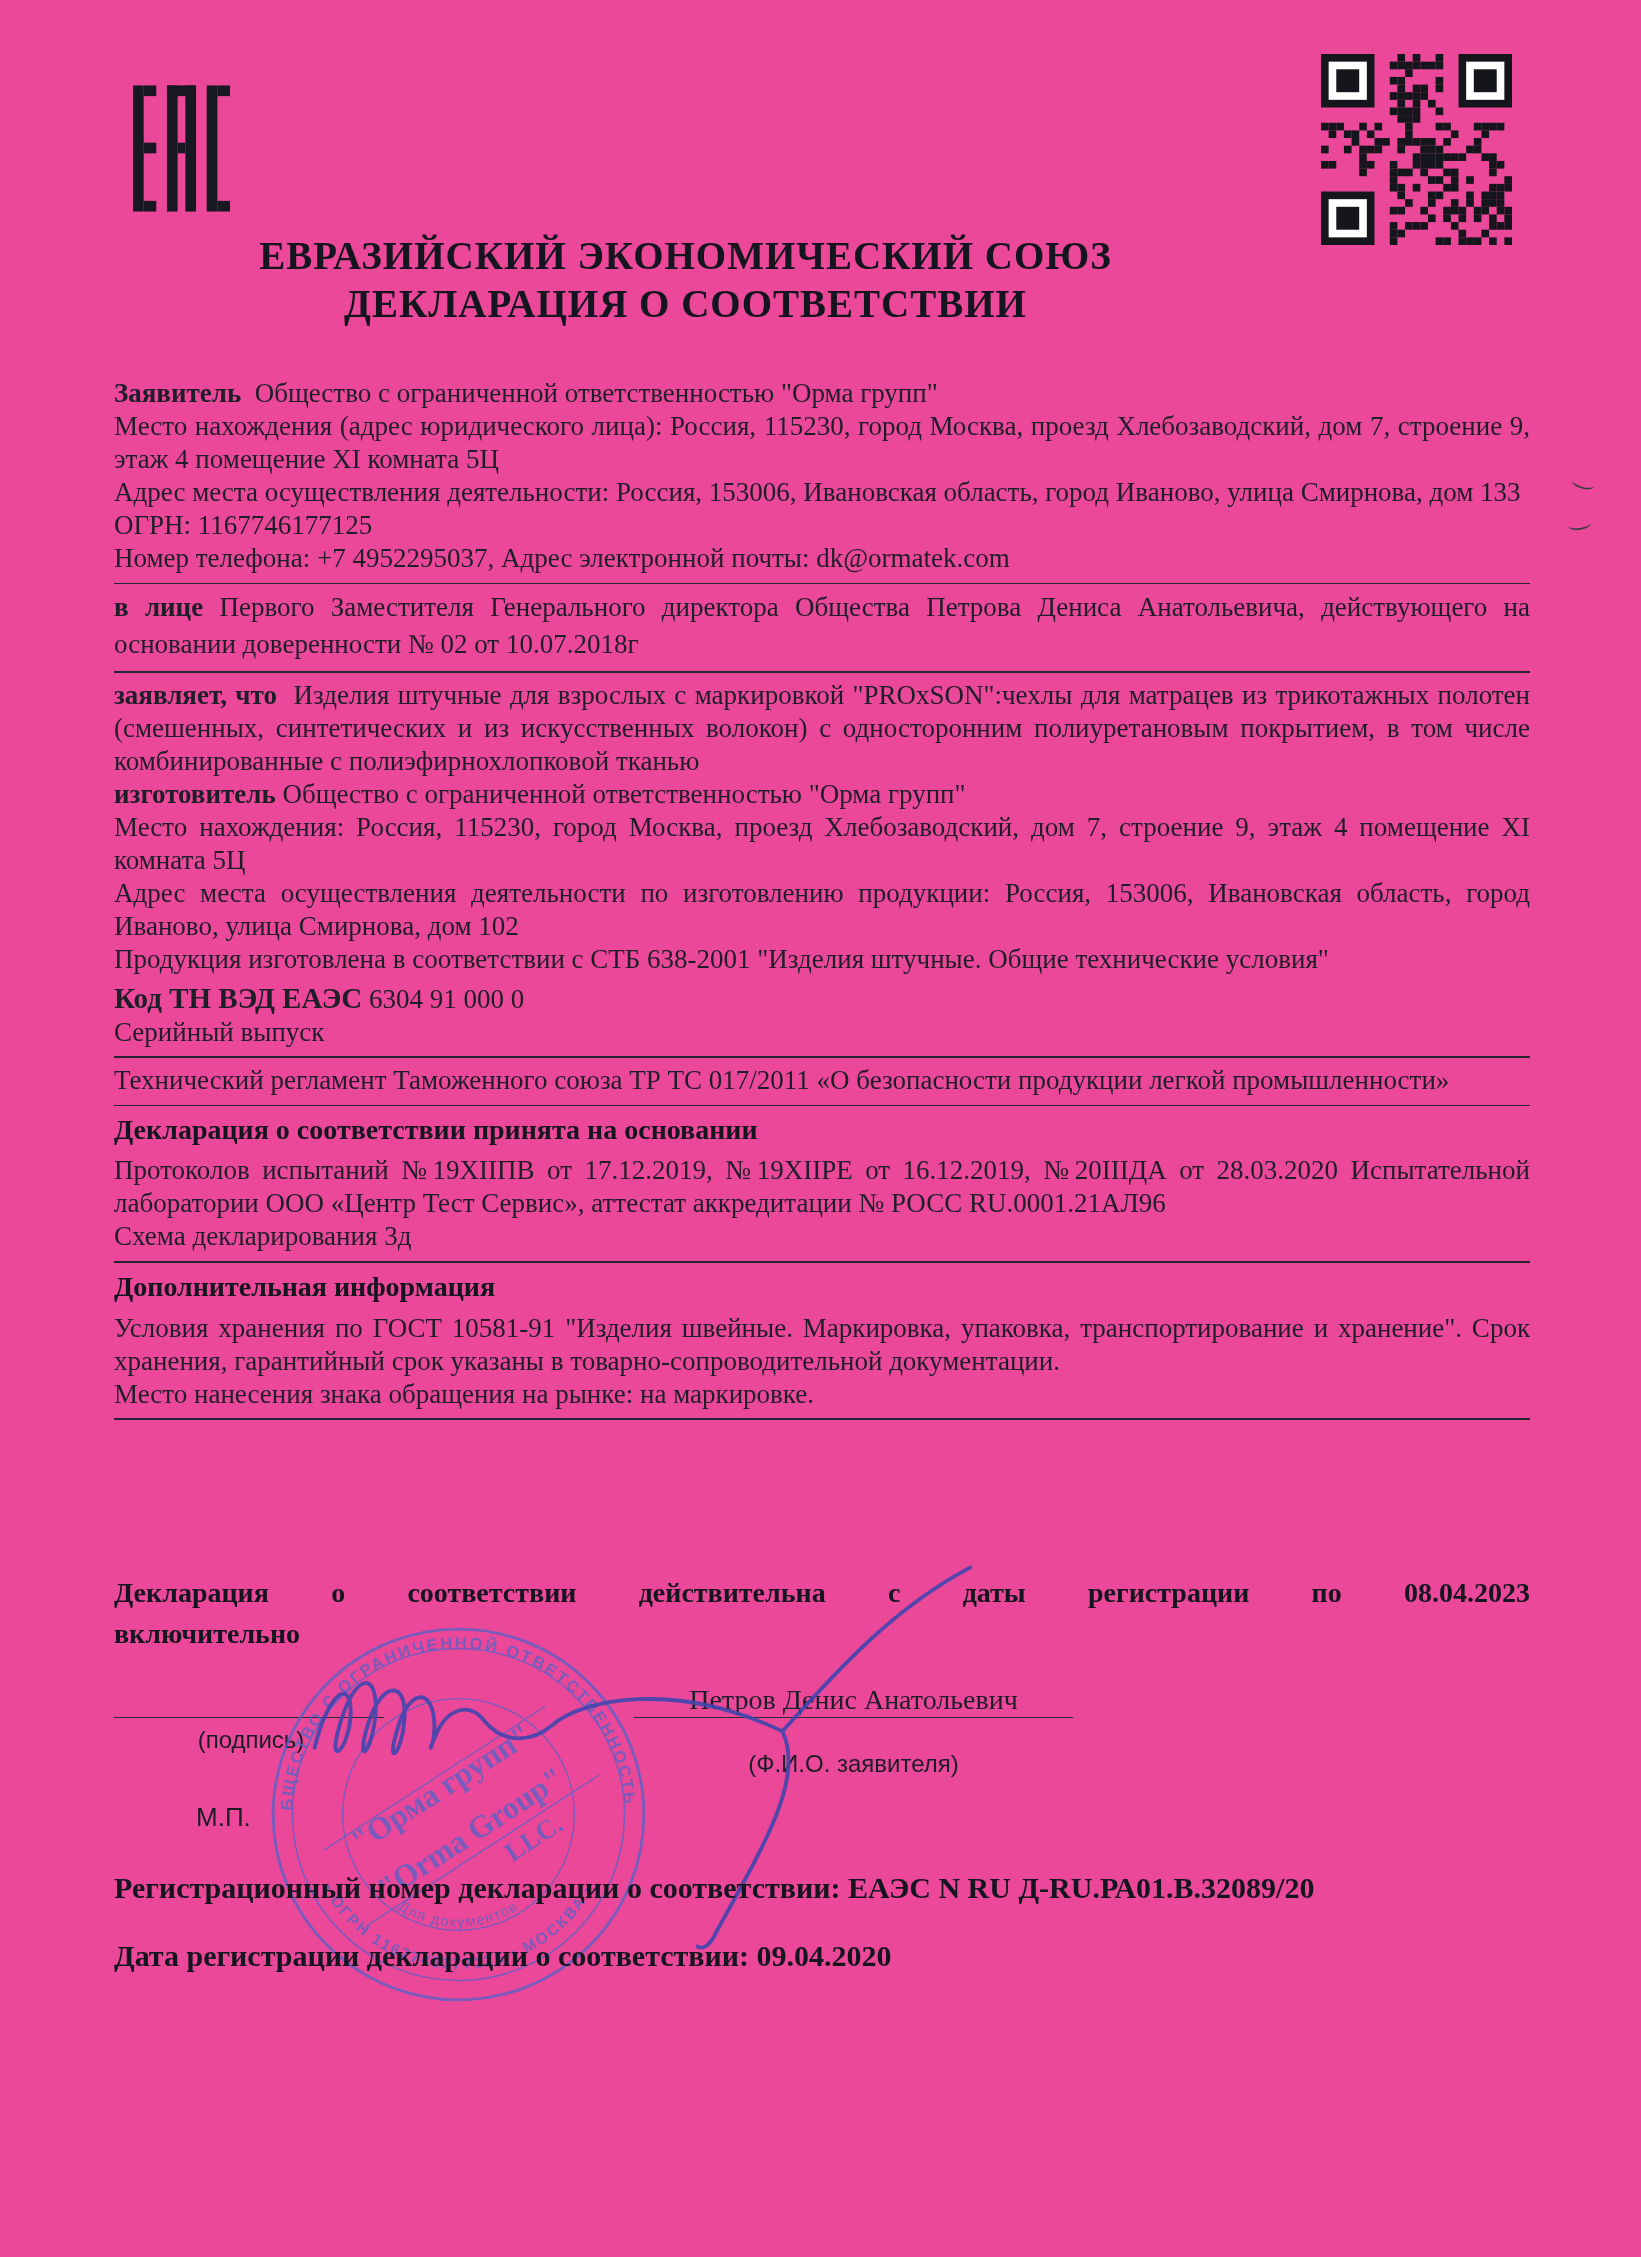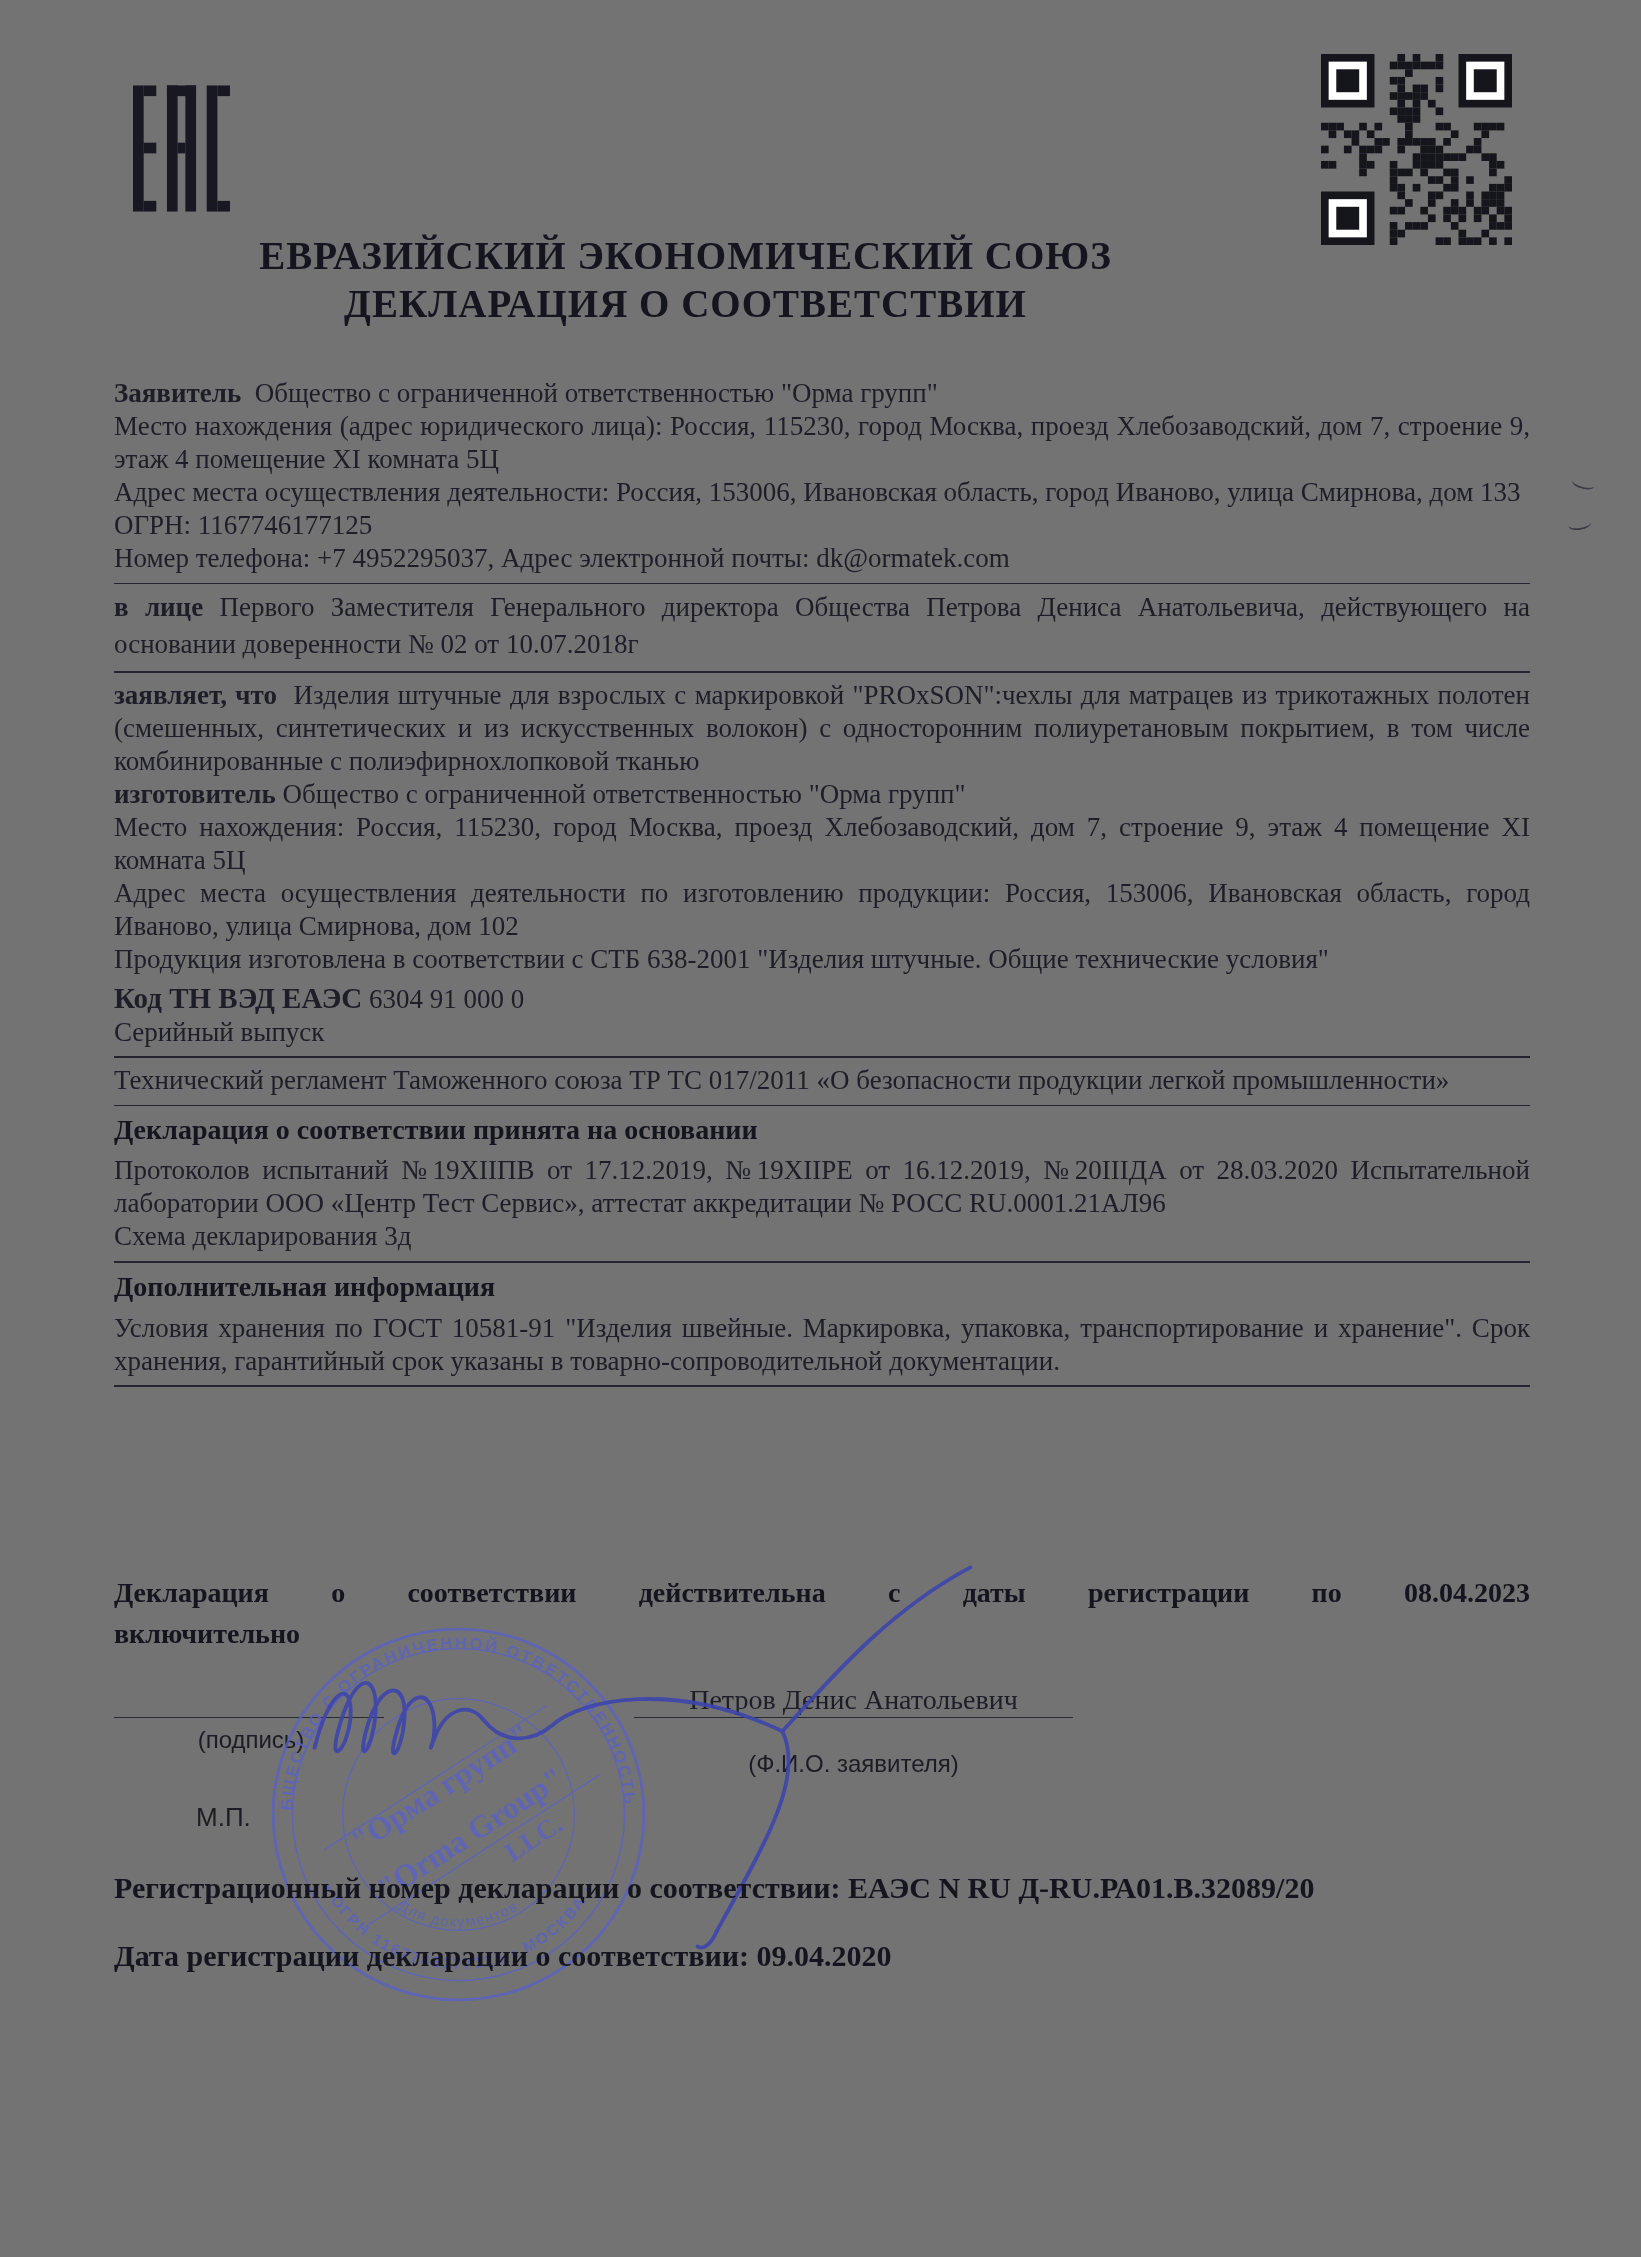--- a/index.html
+++ b/index.html
@@ -1,17 +1,17 @@
 <!DOCTYPE html>
 <html><head>
 <meta charset="utf-8">
 <style>
   html,body{margin:0;padding:0;background:#ffffff;}
   .page{
-    position:relative;width:1641px;height:2257px;background:#737373;
+    position:relative;width:1641px;height:2257px;background:#ec4899;
     font-family:"Liberation Serif", serif;color:#1e1e28;overflow:hidden;
   }
   
   .eac-logo{position:absolute;left:133px;top:85px;width:97px;height:127px;}
   .qr{position:absolute;left:1321px;top:54px;width:191px;height:191px;}
   .titles{position:absolute;top:232px;left:0;width:1371px;text-align:center;}
   .titles div{font-weight:bold;font-size:39px;line-height:48px;letter-spacing:1px;color:#15151f;}
   
   .content{position:absolute;left:114px;top:377px;width:1416px;}
   .p{margin:0;font-size:27px;line-height:33px;text-align:justify;color:#1e1e28;}
@@ -283,20 +283,21 @@
     <p class="p">Технический регламент Таможенного союза ТР ТС 017/2011 «О безопасности продукции легкой промышленности»</p>
     <hr class="rule thin">
 
     <p class="h">Декларация о соответствии принята на основании</p>
     <p class="p">Протоколов испытаний №19XIIПВ от 17.12.2019, №19XIIРЕ от 16.12.2019, №20IIIДА от 28.03.2020 Испытательной лаборатории ООО «Центр Тест Сервис», аттестат аккредитации № РОСС RU.0001.21АЛ96</p>
     <p class="p nojust">Схема декларирования 3д</p>
     <hr class="rule">
 
     <p class="h">Дополнительная информация</p>
     <p class="p">Условия хранения по ГОСТ 10581-91 "Изделия швейные. Маркировка, упаковка, транспортирование и хранение". Срок хранения, гарантийный срок указаны в товарно-сопроводительной документации.</p>
+    <p class="p nojust">Место нанесения знака обращения на рынке: на маркировке.</p>
     <hr class="rule">
   </div>
 
   <div class="validity">
     <div class="l1">Декларация о соответствии  действительна с даты регистрации по 08.04.2023</div>
     <div>включительно</div>
   </div>
 
   <div class="sig-line left"></div>
   <div class="sign-caption">(подпись)</div>

